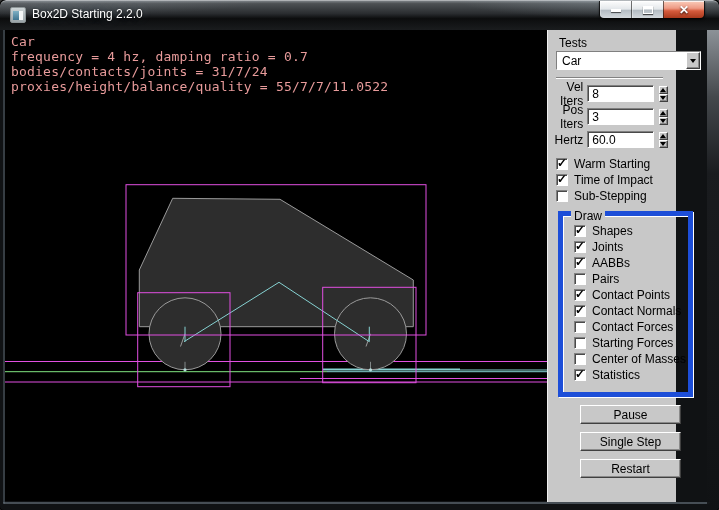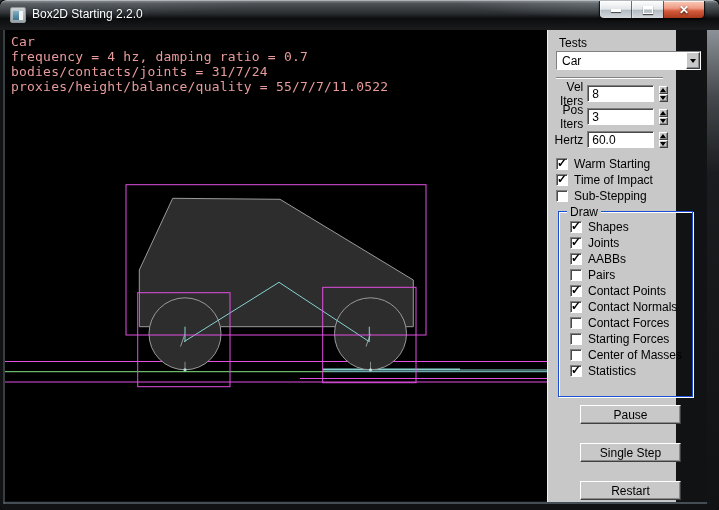--- a/index.html
+++ b/index.html
@@ -86,25 +86,25 @@
   .tri-down { width:0; height:0; border-left:3px solid transparent; border-right:3px solid transparent;
     border-top:4px solid #000; }
   .main-checks { position:absolute; left:8px; top:126px; }
   .glui-check { display:flex; align-items:center; height:16px; cursor:pointer; }
   .cb-box { width:12px; height:12px; position:relative; flex:none; }
   .cb-mark { display:none; position:absolute; left:0px; top:-3px; font-size:12px; font-weight:bold; color:#000; }
   .glui-check.checked .cb-mark { display:block; }
   .cb-label { margin-left:6px; white-space:nowrap; }
   .glui-check.focused .cb-label { outline:1px dotted #000; outline-offset:1px; }
   .group-box { position:absolute; left:10px; top:181px; width:135px; height:186px;
-    border:1px solid #1d4ed8; box-shadow:inset 1px 1px 0 #ffffff, 1px 1px 0 #ffffff; }
+    border:5px solid #1d4ed8; box-shadow:inset 1px 1px 0 #ffffff, 1px 1px 0 #ffffff; }
   .group-title { position:absolute; left:8px; top:-7px; background:#c8c8c8; padding:0 3px; }
   .draw-checks { position:absolute; left:11px; top:7px; }
   .panel-buttons { position:absolute; left:32px; top:375px; width:101px; }
-  .glui-button { height:19px; margin-bottom:19px; display:flex; align-items:center; justify-content:center;
+  .glui-button { height:19px; margin-bottom:8px; display:flex; align-items:center; justify-content:center;
     font-size:12px; cursor:pointer; }
 </style>
 </head>
 <body>
 
 <div class="window">
 
   <div class="titlebar">
     <div class="app-icon">
       <div class="pane-blue"></div>

